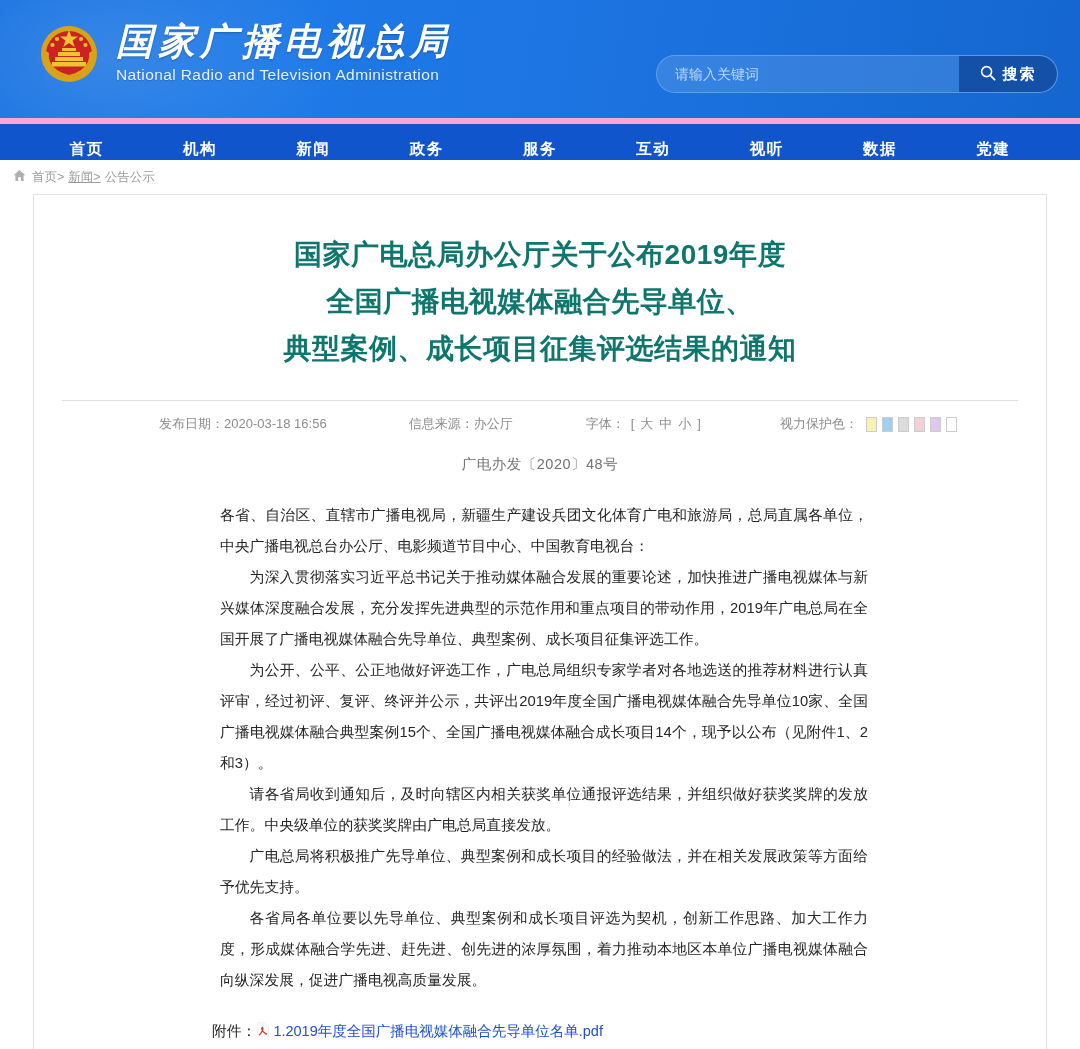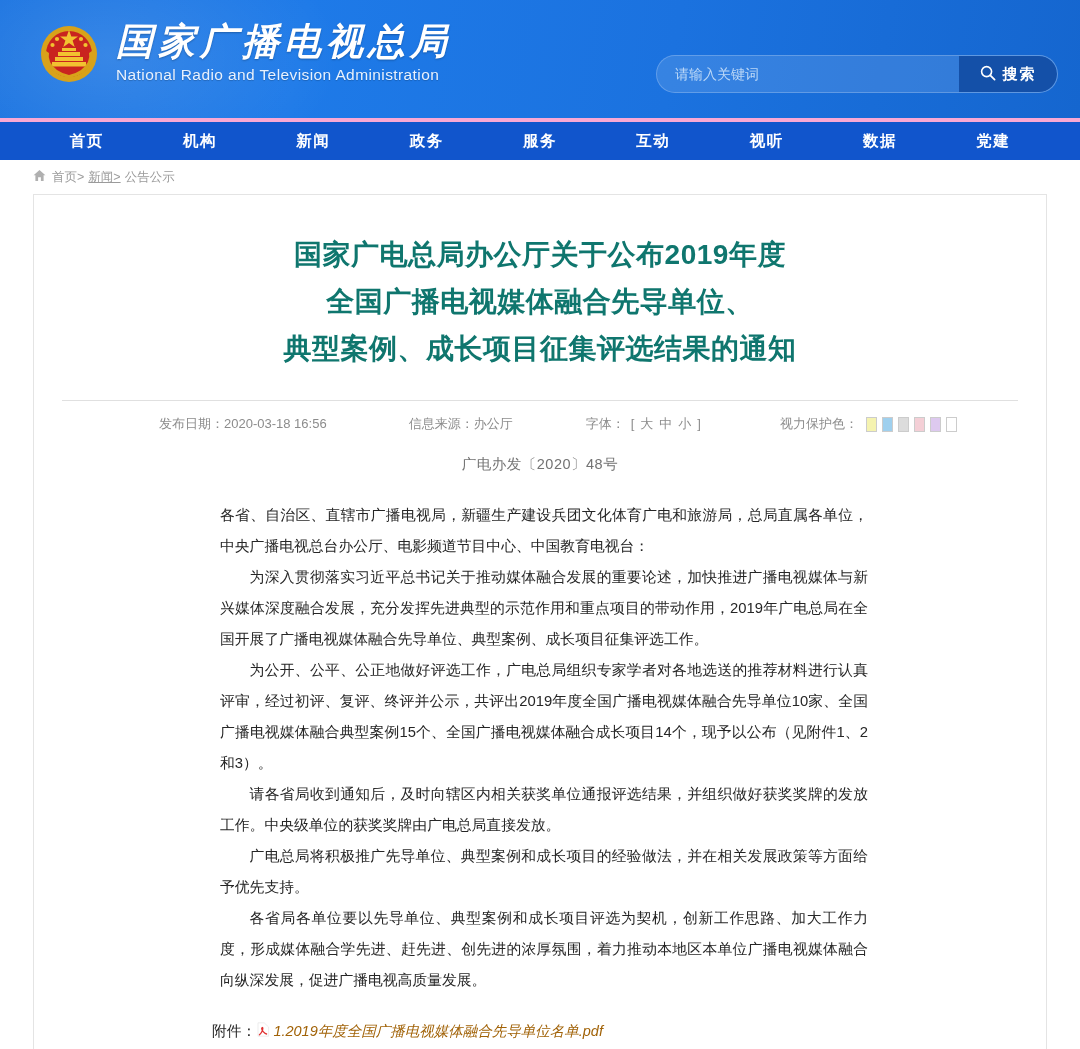--- a/index.html
+++ b/index.html
@@ -51,32 +51,32 @@
     width:98px; height:100%; background:#1450a8; border:0; cursor:pointer;
     color:#fff; font-size:15px; font-weight:bold; letter-spacing:2px;
     display:flex; align-items:center; justify-content:center; gap:7px;
     border-radius:0 19px 19px 0;
     font-family:"Liberation Sans","DejaVu Sans",sans-serif;
   }
 
   
   .nav {
     height:42px; background:#1155cc;
-    border-top:4px solid #f9a8d4;
-    display:flex; align-items:center;
+    border-top:6px solid #f9a8d4;
+    display:flex; align-items:flex-end;
     padding-left:30px; padding-right:30px;
   }
   .nav-item {
     flex:1; display:flex; align-items:center; justify-content:center;
     color:#ffffff; font-size:15.5px; font-weight:bold; letter-spacing:1.5px;
     cursor:pointer; text-decoration:none;
   }
 
   
-  .crumb-wrap { height:34px; display:flex; align-items:center; padding-left:33px; background:#fff; }
+  .crumb-wrap { height:34px; display:flex; align-items:center; padding-left:13px; background:#fff; }
   .crumb { display:flex; align-items:center; color:#9b9b9b; font-size:12.5px; }
   .home-ic { margin-right:6px; display:block; }
 
   
   .card {
     margin:0 33px; border:1px solid #e4e4e4; border-bottom:0;
     background:#fff; padding:36px 0 0 0; min-height:838px;
   }
   .title {
     text-align:center; color:#0f766e; font-weight:bold;
@@ -106,21 +106,21 @@
     margin:0 0 0 8px; color:#262626; font-size:14.8px; line-height:31px;
     text-align:justify; text-justify:inter-ideograph;
   }
   .body p.indent { text-indent:2em; }
 
   .attach { padding:22px 178px 0 178px; display:flex; }
   .attach-label { color:#262626; font-size:14.8px; line-height:27px; white-space:nowrap; }
   .attach-list { }
   .attach-row { display:flex; align-items:center; line-height:27px; }
   .pdf-ic { flex:0 0 auto; margin-right:3px; display:block; }
-  .attach-row a { color:#a16207; font-size:14.5px; text-decoration:none;font-style:italic; }
+  .attach-row a { color:#1d4ed8; font-size:14.5px; text-decoration:none; }
 </style>
 </head>
 <body>
 
 <div class="page">
 
   <div class="header">
     <div class="brand">
       <div class="emblem">
         <svg width="62" height="62" viewBox="0 0 62 62">

